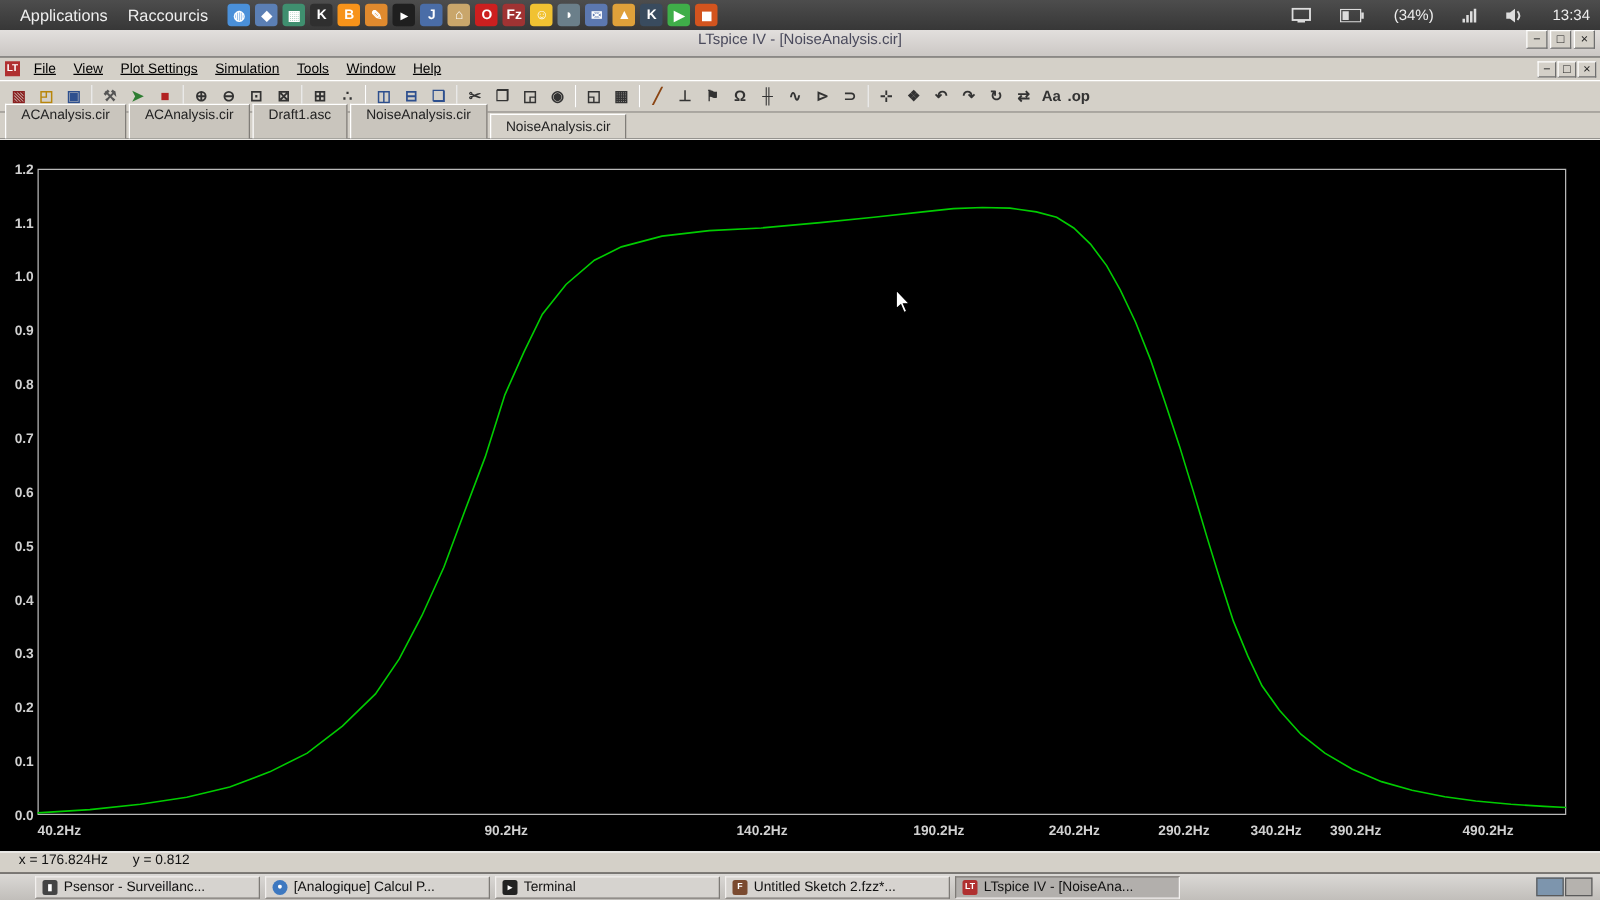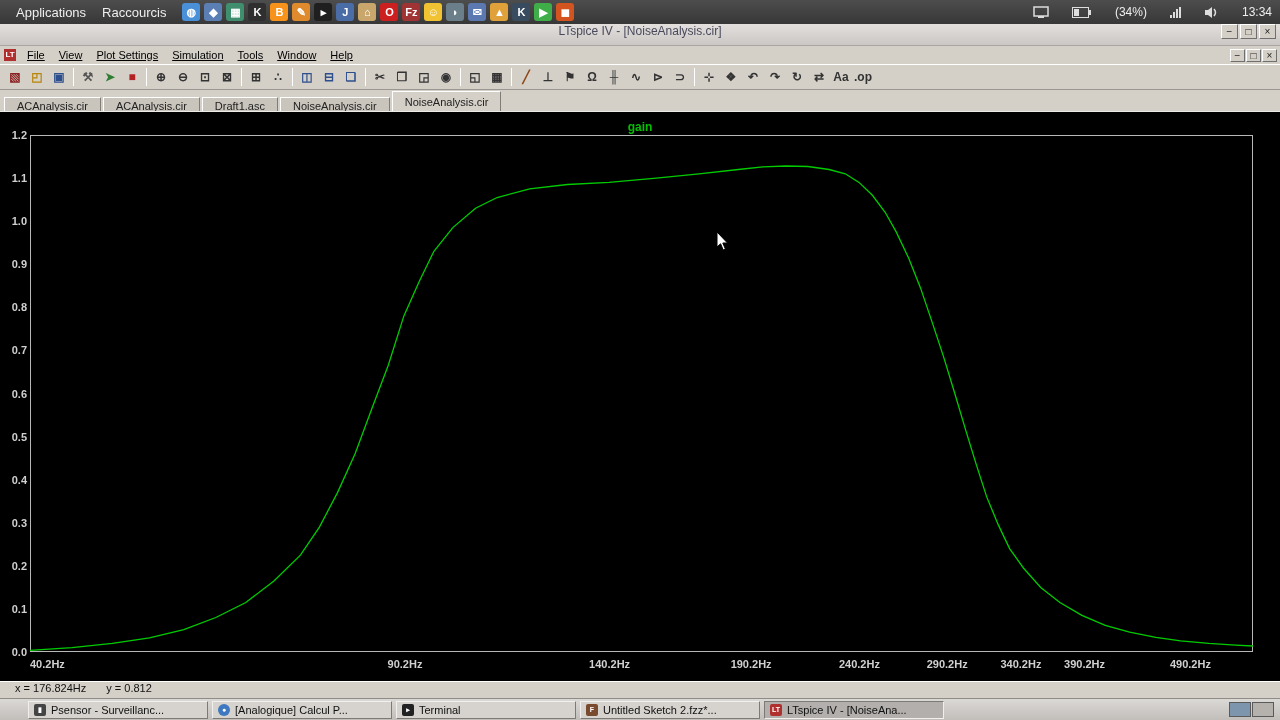--- a/index.html
+++ b/index.html
@@ -34,21 +34,21 @@
 
   .toolbar { position:absolute; top:64px; left:0; right:0; height:26px; background:#d4d0c8;
     border-top:1px solid #fff; border-bottom:1px solid #9a9792; display:flex; align-items:center; padding-left:4px; }
   .tbtn { width:22px; height:20px; display:inline-flex; align-items:center; justify-content:center;
     font-size:12px; font-weight:bold; flex:0 0 auto; }
   .tsep { width:1px; height:18px; background:#9a9792; margin:0 3px; border-right:1px solid #fff; }
 
   .tab-bar { position:absolute; top:90px; left:0; right:0; height:21px; background:#d4d0c8; display:flex;
     align-items:flex-end; padding-left:4px; }
   .tab { font-size:11px; padding:2px 12px 3px; background:#c9c5bd; border:1px solid;
-    border-color:#fff #807d78 #807d78 #fff; border-bottom:none; margin-right:2px; height:14px; color:#222; }
+    border-color:#fff #807d78 #807d78 #fff; border-bottom:none; margin-right:2px; height:28px; color:#222; }
   .tab.active { background:#d4d0c8; height:20px; padding-top:4px; }
 
   
   .plot-region { position:absolute; top:111px; left:0; width:1280px; height:570px; background:#000;
     border-top:1px solid #eceae6; }
   .plot-title { position:absolute; top:8px; left:0; right:0; text-align:center;
     color:#00c000; font-size:12px; font-weight:bold; }
 
   
   .status-bar { position:absolute; top:681px; left:0; right:0; height:17px; background:#d4d0c8;
@@ -199,21 +199,20 @@
 
 <div class="tab-bar">
     <span class="tab">ACAnalysis.cir</span>
     <span class="tab">ACAnalysis.cir</span>
     <span class="tab">Draft1.asc</span>
     <span class="tab">NoiseAnalysis.cir</span>
     <span class="tab active">NoiseAnalysis.cir</span>
   </div>
 
 <div class="plot-region">
-  <div class="plot-title">gain</div>
   <svg width="1280" height="570" viewBox="0 0 1280 570" style="position:absolute;left:0;top:0;">
       <rect x="30.5" y="23.5" width="1222" height="516" fill="none" stroke="#b8b8b8" stroke-width="1"></rect>
       <text x="27" y="544" fill="#d0d0d0" font-size="11" font-weight="bold" text-anchor="end" font-family="Liberation Sans, sans-serif">0.0</text>
       <text x="27" y="500.91666666666663" fill="#d0d0d0" font-size="11" font-weight="bold" text-anchor="end" font-family="Liberation Sans, sans-serif">0.1</text>
       <text x="27" y="457.8333333333333" fill="#d0d0d0" font-size="11" font-weight="bold" text-anchor="end" font-family="Liberation Sans, sans-serif">0.2</text>
       <text x="27" y="414.75" fill="#d0d0d0" font-size="11" font-weight="bold" text-anchor="end" font-family="Liberation Sans, sans-serif">0.3</text>
       <text x="27" y="371.66666666666663" fill="#d0d0d0" font-size="11" font-weight="bold" text-anchor="end" font-family="Liberation Sans, sans-serif">0.4</text>
       <text x="27" y="328.5833333333333" fill="#d0d0d0" font-size="11" font-weight="bold" text-anchor="end" font-family="Liberation Sans, sans-serif">0.5</text>
       <text x="27" y="285.5" fill="#d0d0d0" font-size="11" font-weight="bold" text-anchor="end" font-family="Liberation Sans, sans-serif">0.6</text>
       <text x="27" y="242.41666666666666" fill="#d0d0d0" font-size="11" font-weight="bold" text-anchor="end" font-family="Liberation Sans, sans-serif">0.7</text>

